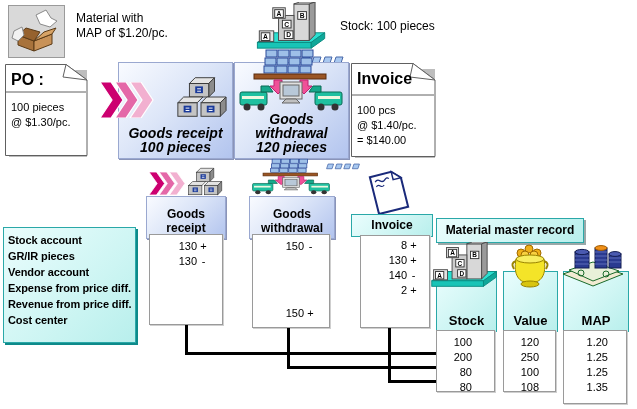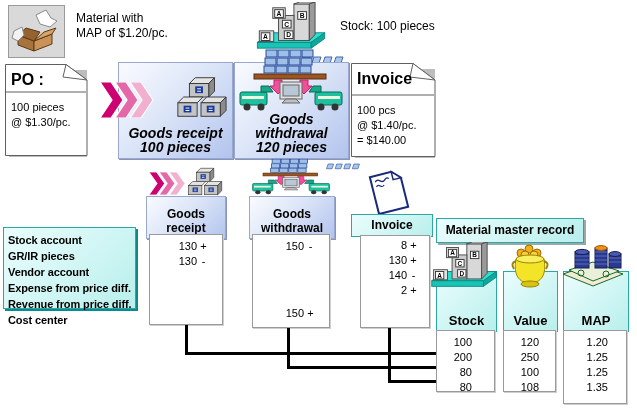--- a/index.html
+++ b/index.html
@@ -329,21 +329,21 @@
     <div class="trow" style="padding:0 9px 0 4px;">
       <span class="num">140</span>
       <span class="sign">-</span>
     </div>
     <div class="trow" style="padding:0 9px 0 4px;">
       <span class="num">2</span>
       <span class="sign">+</span>
     </div>
   </div>
 
-  <div class="abs cyanbox shadowteal" style="left:3px;top:227px;width:133px;height:82px;padding:4px 0 0 4px;box-sizing:border-box;">
+  <div class="abs cyanbox shadowteal" style="left:3px;top:227px;width:133px;height:116px;padding:4px 0 0 4px;box-sizing:border-box;">
     <div class="acct-line">Stock account</div>
     <div class="acct-line">GR/IR pieces</div>
     <div class="acct-line">Vendor account</div>
     <div class="acct-line">Expense from price diff.</div>
     <div class="acct-line">Revenue from price diff.</div>
     <div class="acct-line">Cost center</div>
   </div>
 
   <div class="abs cyanbox shadowgray" style="left:436px;top:218px;width:146px;height:23px;line-height:23px;text-align:center;font-weight:bold;font-size:12px;">
     <span>Material master record</span>

